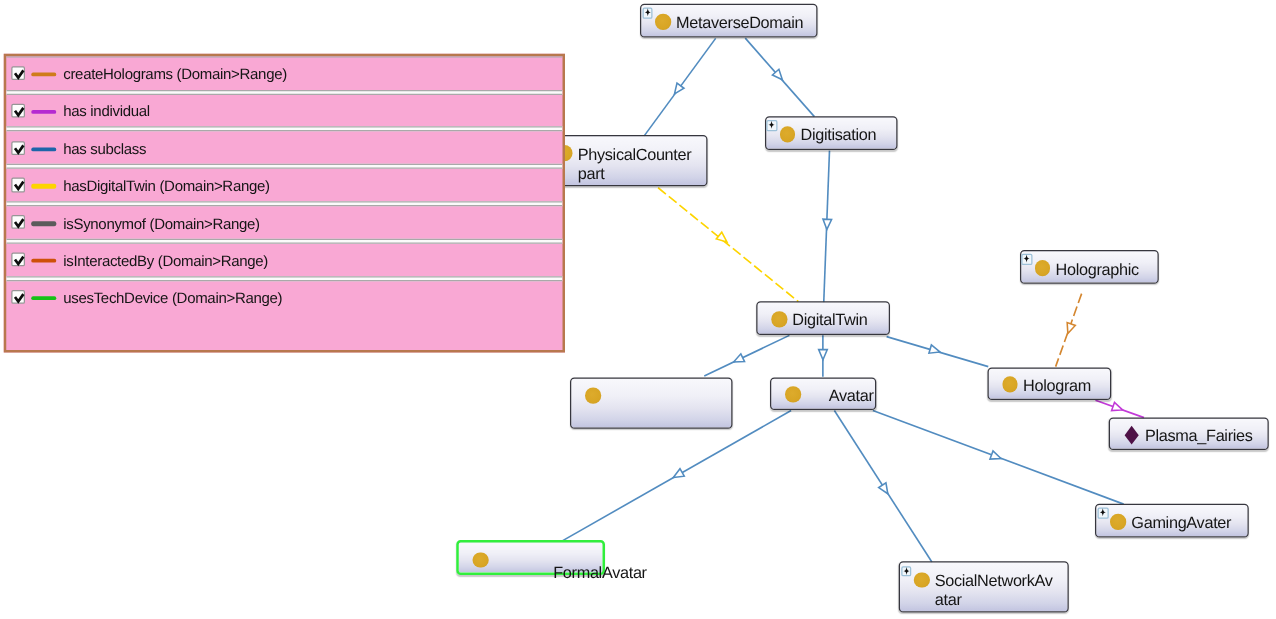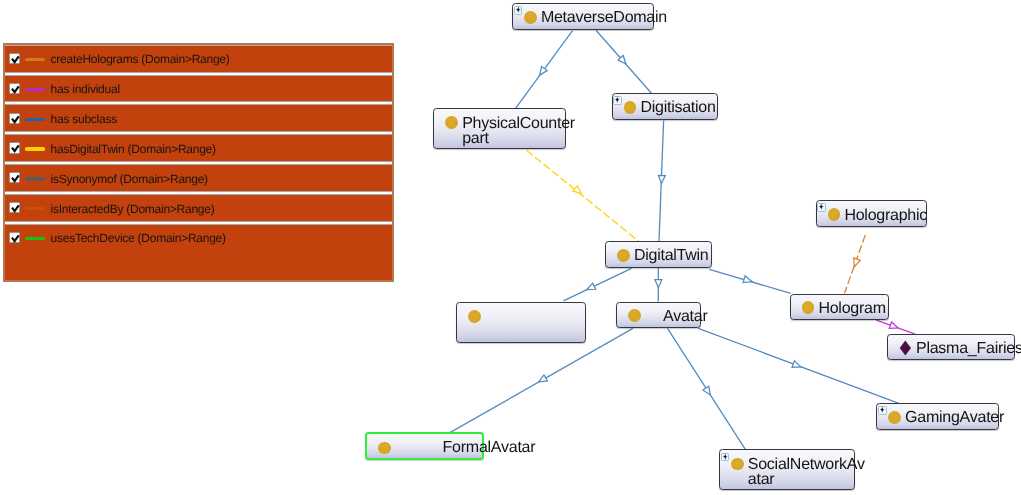--- a/index.html
+++ b/index.html
@@ -1,36 +1,36 @@
 <!DOCTYPE html>
 <html><head>
 <meta charset="utf-8">
 <title>OntoGraf</title>
 <style>
   html,body{margin:0;padding:0;}
   body{width:1021px;height:495px;background:#ffffff;font-family:"Liberation Sans",sans-serif;overflow:hidden;position:relative;
         -webkit-font-smoothing:antialiased;text-rendering:geometricPrecision;}
   #canvas{position:absolute;left:0;top:0;width:1021px;height:495px;}
   
-  #legend{position:absolute;left:3px;top:42.8px;width:391px;height:239.2px;border:2px solid #b8784e;background:#c2410c;box-sizing:border-box;overflow:hidden;}
+  #legend{position:absolute;left:3px;top:42.8px;width:449px;height:239.2px;border:2px solid #b8784e;background:#f9a8d4;box-sizing:border-box;overflow:hidden;}
   #legend-inner{position:absolute;left:0;top:0;right:0;bottom:0;border-top:1px solid #a9a9a9;}
   .legend-row{position:relative;height:29.83px;box-sizing:border-box;}
   .legend-row::after{content:"";position:absolute;left:0;right:0;bottom:0;height:4px;
      border-top:1px solid #a9a9a9;border-bottom:1px solid #a9a9a9;background:#fbfbfb;box-sizing:border-box;}
   .legend-row:last-child::after{display:none;}
   .lchk{position:absolute;left:4px;top:7.2px;width:11.1px;height:11.2px;background:#fdfdfd;border:1px solid #969696;border-radius:1.5px;box-sizing:border-box;}
   .lchk svg{position:absolute;left:0;top:0;}
   .lsw{position:absolute;left:20.4px;top:12.2px;width:19.6px;height:3.3px;border-radius:1.6px;}
   .ltxt{position:absolute;left:45.6px;top:6.6px;font-size:12px;letter-spacing:-0.25px;color:#151515;line-height:15px;white-space:nowrap;}
   
   .node{position:absolute;box-sizing:border-box;border:1.8px solid #36363e;border-radius:3.5px;
         background:linear-gradient(to bottom,#f8f8fc 0%,#f0f0f7 35%,#e4e4f0 60%,#d2d4e8 84%,#c2c4e0 100%);
         box-shadow:0 1px 1px rgba(0,0,0,0.22);}
   .node.sel{border:2.2px solid #31ee3c;}
-  .nlabel{position:absolute;font-size:16px;letter-spacing:-0.25px;color:#151515;line-height:15.2px;white-space:pre-wrap;}
+  .nlabel{position:absolute;font-size:13px;letter-spacing:-0.25px;color:#151515;line-height:15.2px;white-space:pre-wrap;}
   .nicon{position:absolute;width:12.9px;height:12.9px;border-radius:50%;
          background:radial-gradient(circle at 45% 42%,#ddab2c 0%,#d8a524 60%,#c99a22 100%);}
   .nicon.ind{border-radius:0;background:none;}
     .plus{position:absolute;width:8.6px;height:8.5px;background:#f0f6fb;border:1px solid #9cc0d8;border-radius:1.5px;box-sizing:border-box;}
   .plus svg{position:absolute;left:-1px;top:-1px;display:block;}
 </style>
 </head>
 <body>
 
 <svg id="canvas" width="1021" height="495">
@@ -143,21 +143,21 @@
       <div class="plus" style="left: 0.9px; top: 2.3px;">
         <svg width="8.6" height="8.5" viewBox="0 0 8.6 8.5">
           <path d="M4.25 0.5 C4.62 2.85 5.0 3.4 6.7 3.75 C5.0 4.1 4.62 4.65 4.25 7.0 C3.88 4.65 3.5 4.1 1.8 3.75 C3.5 3.4 3.88 2.85 4.25 0.5 Z" fill="#0d0d0d"></path>
         </svg>
       </div>
       <div class="nicon" style="left: 11.1px; top: 7.25px;"></div>
       <div class="nlabel" style="left: 27.9px; top: 6.5px;">GamingAvater</div>
     </div>
     <div class="node sel" style="left: 364.7px; top: 432.4px; width: 119.3px; height: 27.2px;">
       <div class="nicon" style="left: 11.1px; top: 7.15px;"></div>
-      <div class="nlabel" style="left: 27.9px; top: 6px; padding-left: 48px;">FormalAvatar</div>
+      <div class="nlabel" style="left: 27.9px; top: 16px; padding-left: 48px;">FormalAvatar</div>
     </div>
     <div class="node" style="left: 690.9px; top: 449.4px; width: 136px; height: 41px; margin-left: 28px;">
       <div class="plus" style="left: 0.9px; top: 2.3px;">
         <svg width="8.6" height="8.5" viewBox="0 0 8.6 8.5">
           <path d="M4.25 0.5 C4.62 2.85 5.0 3.4 6.7 3.75 C5.0 4.1 4.62 4.65 4.25 7.0 C3.88 4.65 3.5 4.1 1.8 3.75 C3.5 3.4 3.88 2.85 4.25 0.5 Z" fill="#0d0d0d"></path>
         </svg>
       </div>
       <div class="nicon" style="left: 11.1px; top: 7.15px;"></div>
       <div class="nlabel" style="left: 27.9px; top: 6.4px;">SocialNetworkAv
 atar</div>

